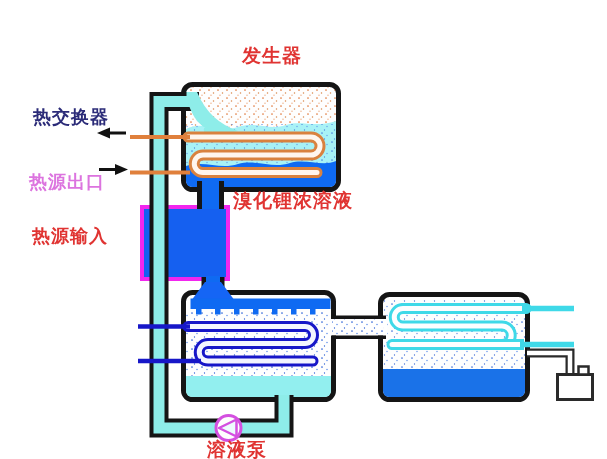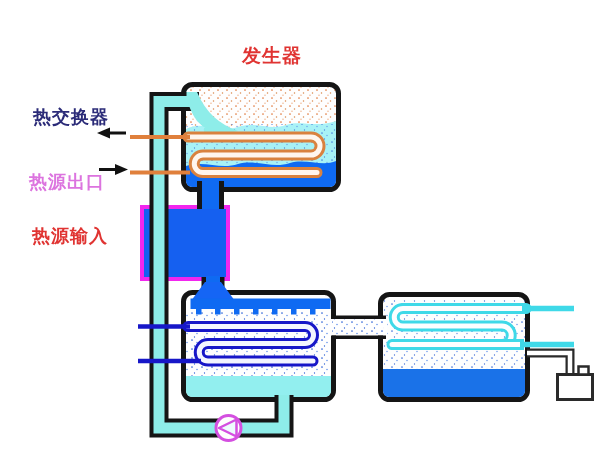--- a/index.html
+++ b/index.html
@@ -124,14 +124,16 @@
   <g>
     <circle cx="228.5" cy="396" r="12.5" fill="#FEFEFE" stroke="#D44FE0" stroke-width="3"></circle>
     <path d="M 236.5 387.5 V 404.5 L 219 396 Z" fill="#EDFBFD" stroke="#D44FE0" stroke-width="2.5" stroke-linejoin="round"></path>
   </g>
 </svg>
 
 <div class="lbl red big" style="left:242px;top:14px">发生器</div>
 <div class="lbl navy" style="left:33px;top:76px">热交换器</div>
 <div class="lbl orchid" style="left:29px;top:141px">热源出口</div>
 <div class="lbl red" style="left:32px;top:195px">热源输入</div>
+<div class="lbl red big" style="left:233px;top:159px">溴化锂浓溶液</div>
+<div class="lbl red big" style="left:207px;top:408px">溶液泵</div>
 
 </div>
 
 </body></html>

